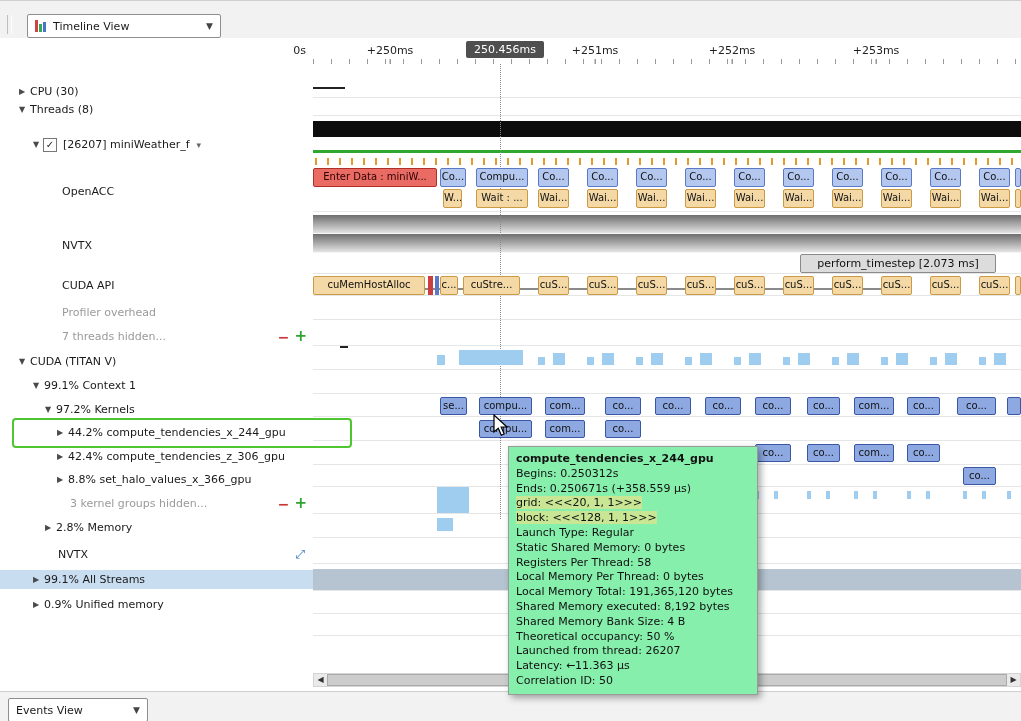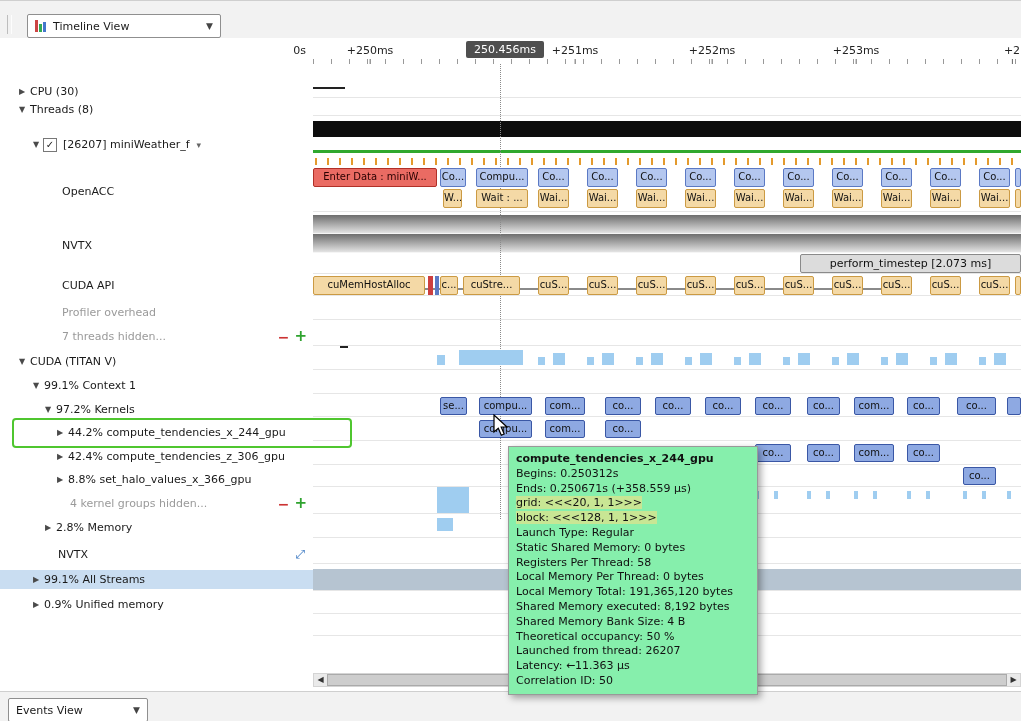--- a/index.html
+++ b/index.html
@@ -14,21 +14,21 @@
   #dd-timeline{left:27px;top:13px;width:178px;}
   #dd-events{left:8px;top:6px;width:124px;}
   .vicon{display:inline-flex;align-items:flex-end;gap:1px;height:12px;margin-right:7px;}
   .vicon i{display:block;width:3px;}
   .vicon .r{height:12px;background:#cc4444;}
   .vicon .g{height:8px;background:#33aa55;}
   .vicon .b{height:10px;background:#4477cc;}
   
   .ruler{position:absolute;left:0;top:37px;width:1021px;height:26px;background:#fff;border-bottom:1px solid #a8a8a8;}
   .ruler .origin{position:absolute;left:278px;top:6px;width:28px;text-align:right;color:#222;}
-  .rtick{position:absolute;top:6px;transform:translateX(-50%);text-align:left;color:#222;}
+  .rtick{position:absolute;top:6px;transform:translateX(-50%);text-align:left;color:#222;margin-left:20px;}
   .rtick .tl{display:block;}
   .rtick .tm{display:block;margin:2px auto 0;width:1px;height:7px;background:#666;}
   .minticks{position:absolute;left:313px;right:0;bottom:0;height:5px;
      background:repeating-linear-gradient(90deg,#999 0 1px,transparent 1px 18px);}
   .badge{position:absolute;left:466px;top:3px;background:#4f4f4f;color:#fff;padding:2px 8px;border-radius:2px;font-size:11px;z-index:5;}
   
   .sidebar{position:absolute;left:0;top:63px;width:313px;height:627px;background:#fff;border-right:1px solid #b2b2b2;overflow:hidden;}
   .srow{position:absolute;left:0;width:313px;height:19px;display:flex;align-items:center;box-sizing:border-box;}
   .srow .arrow{width:12px;display:inline-block;text-align:center;font-size:8px;color:#4a4a4a;flex:none;}
   .srow .slabel{margin-left:2px;white-space:nowrap;}
@@ -230,21 +230,21 @@
         </div>
         <div class="srow" style="top: 406px; padding-left: 54px;">
           <span class="arrow">▶</span>
 
           <span class="slabel">8.8% set_halo_values_x_366_gpu</span>
 
         </div>
         <div class="srow muted" style="top: 430px; padding-left: 56px;">
           <span class="arrow"></span>
 
-          <span class="slabel">4 kernel groups hidden...</span>
+          <span class="slabel">3 kernel groups hidden...</span>
 
           <span class="ctrl">
             <span class="minus">−</span>
             <span class="plus">+</span>
           </span>
 
         </div>
         <div class="srow" style="top: 454px; padding-left: 42px;">
           <span class="arrow">▶</span>
 
@@ -334,21 +334,21 @@
         <div class="bar b-orange pre" style="left: 666px; width: 31px;">Wai...</div>
         <div class="bar b-orange" style="left: 702px; width: 6px;"></div>
     </div>
 
     <div class="row-nvtxgrad">
       <div class="half"></div>
         <div class="half"></div>
     </div>
     <div class="bars row-nvtxr">
       <div class="bar b-gray" style="left: 0px; width: 573px; margin-top: 34px;">perform_timestep [28.860 ms]</div>
-        <div class="bar b-gray" style="left: 487px; width: 221px;">perform_timestep [2.073 ms]</div>
+        <div class="bar b-gray" style="left: 487px; width: 196px;">perform_timestep [2.073 ms]</div>
     </div>
 
     <div class="bars row-api">
       <div class="bar b-orange" style="left: 0px; width: 112px;">cuMemHostAlloc</div>
         <div class="bar s-red" style="left: 115px; width: 5px;"></div>
         <div class="bar s-blue" style="left: 122px; width: 4px;"></div>
         <div class="bar b-orange" style="left: 127px; width: 18px;">c...</div>
         <div class="bar b-orange pre" style="left: 150px; width: 57px;">cuStre...</div>
         <div class="bar b-orange pre" style="left: 225px; width: 31px;">cuS...</div>
         <div class="bar b-orange pre" style="left: 274px; width: 31px;">cuS...</div>

